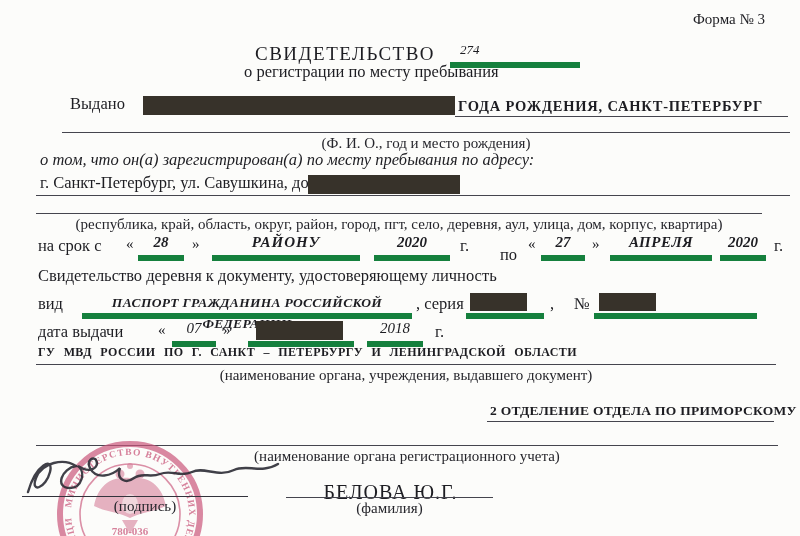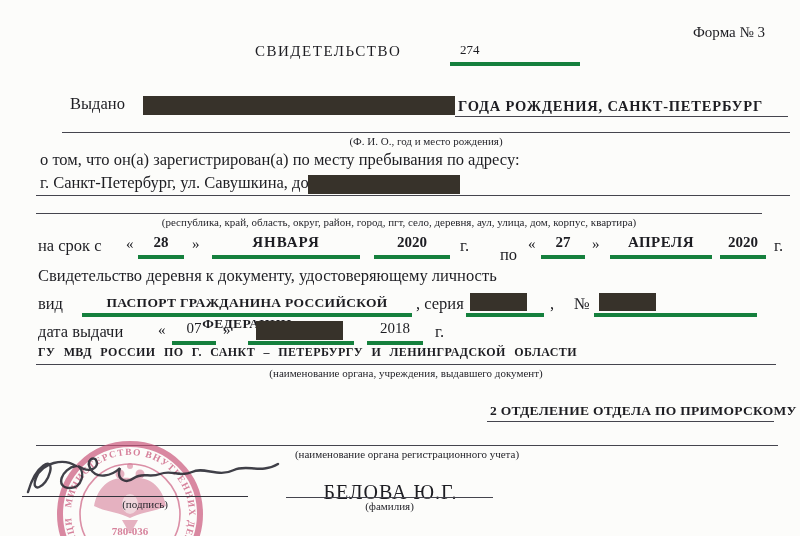--- a/index.html
+++ b/index.html
@@ -2,63 +2,64 @@
 <html><head>
 <meta charset="utf-8">
 <style>
   html,body{margin:0;padding:0;}
   body{width:800px;height:536px;background:#e8e8e6;}
   .page{
     position:relative;width:800px;height:536px;background:#fcfcfa;
     overflow:hidden;font-family:"Liberation Serif", serif;color:#1d1d22;
   }
   .abs{position:absolute;white-space:nowrap;}
-  .cap{font-size:11px;color:#26262c;}
+  .cap{font-size:15px;color:#26262c;}
   .b{font-weight:bold;}
   .line{position:absolute;border-top:1px solid #45454e;height:0;}
-  .ucell{position:absolute;border-bottom:4px solid #15803d;text-align:center;}
+  .ucell{position:absolute;border-bottom:6px solid #15803d;text-align:center;font-style:italic;}
   .red-block{position:absolute;background:#37322a;}
   .center{text-align:center;}
   .t16{font-size:16.5px;}
   .t15{font-size:15px;}
   .bold-fill{font-size:13.5px;font-weight:bold;letter-spacing:.3px;}
   svg text{font-family:"Liberation Serif", serif;}
 </style>
 </head>
 <body>
 
 <div class="page">
 
-  <div class="abs" style="left:600px;top:11px;width:165px;text-align:right;font-size:15px;margin-top:13px;">Форма № 3</div>
+  <div class="abs" style="left:600px;top:11px;width:165px;text-align:right;font-size:15px;">Форма № 3</div>
 
-  <div class="abs" style="left:255px;top:43px;font-size:15px;letter-spacing:1.5px;">СВИДЕТЕЛЬСТВО</div>
+  <div class="abs" style="left:255px;top:43px;font-size:19px;letter-spacing:1.5px;">СВИДЕТЕЛЬСТВО</div>
   <div class="ucell" style="left:450px;top:42px;width:120px;height:20px;font-size:13px;text-align:left;padding-left:10px;">274</div>
+  <div class="abs" style="left:244px;top:62px;font-size:16.5px;">о регистрации по месту пребывания</div>
 
   <div class="abs t16" style="left:70px;top:94px;">Выдано</div>
   <div class="red-block" style="left:143px;top:96px;width:312px;height:19px;"></div>
   <div class="abs b" style="left:458px;top:98px;font-size:14.5px;letter-spacing:.8px;">ГОДА РОЖДЕНИЯ, САНКТ-ПЕТЕРБУРГ</div>
   <div class="line" style="left:455px;top:116px;width:333px;"></div>
 
   <div class="line" style="left:62px;top:132px;width:728px;"></div>
   <div class="abs cap center" style="left:62px;top:135px;width:728px;">(Ф. И. О., год и место рождения)</div>
 
-  <div class="abs t16" style="left:40px;top:150px;">о том, что он(а) зарегистрирован(а) по месту пребывания по адресу:</div>
+  <div class="abs t16" style="left:40px;top:150px;font-style:italic;">о том, что он(а) зарегистрирован(а) по месту пребывания по адресу:</div>
 
   <div class="abs t16" style="left:40px;top:173px;">г. Санкт-Петербург, ул. Савушкина, дом</div>
   <div class="red-block" style="left:308px;top:175px;width:152px;height:19px;"></div>
   <div class="line" style="left:36px;top:195px;width:754px;"></div>
 
   <div class="line" style="left:36px;top:213px;width:726px;"></div>
   <div class="abs cap center" style="left:36px;top:216px;width:726px;">(республика, край, область, округ, район, город, пгт, село, деревня, аул, улица, дом, корпус, квартира)</div>
 
   <div class="abs t16" style="left:38px;top:236px;">на срок с</div>
   <div class="abs t15" style="left:126px;top:236px;">«</div>
   <div class="ucell b t15" style="left:138px;top:234px;width:46px;height:21px;">28</div>
   <div class="abs t15" style="left:192px;top:236px;">»</div>
-  <div class="ucell b t15" style="left:212px;top:234px;width:148px;height:21px;letter-spacing:1px;">ЯНВАРЯ</div>
+  <div class="ucell b t15" style="left:212px;top:234px;width:148px;height:21px;letter-spacing:1px;">РАЙОНУ</div>
   <div class="ucell b t15" style="left:374px;top:234px;width:76px;height:21px;">2020</div>
   <div class="abs t16" style="left:460px;top:236px;">г.</div>
   <div class="abs t16" style="left:500px;top:245px;">по</div>
   <div class="abs t15" style="left:528px;top:236px;">«</div>
   <div class="ucell b t15" style="left:541px;top:234px;width:44px;height:21px;">27</div>
   <div class="abs t15" style="left:592px;top:236px;">»</div>
   <div class="ucell b t15" style="left:610px;top:234px;width:102px;height:21px;letter-spacing:.5px;">АПРЕЛЯ</div>
   <div class="ucell b t15" style="left:720px;top:234px;width:46px;height:21px;">2020</div>
   <div class="abs t16" style="left:774px;top:236px;">г.</div>
 

